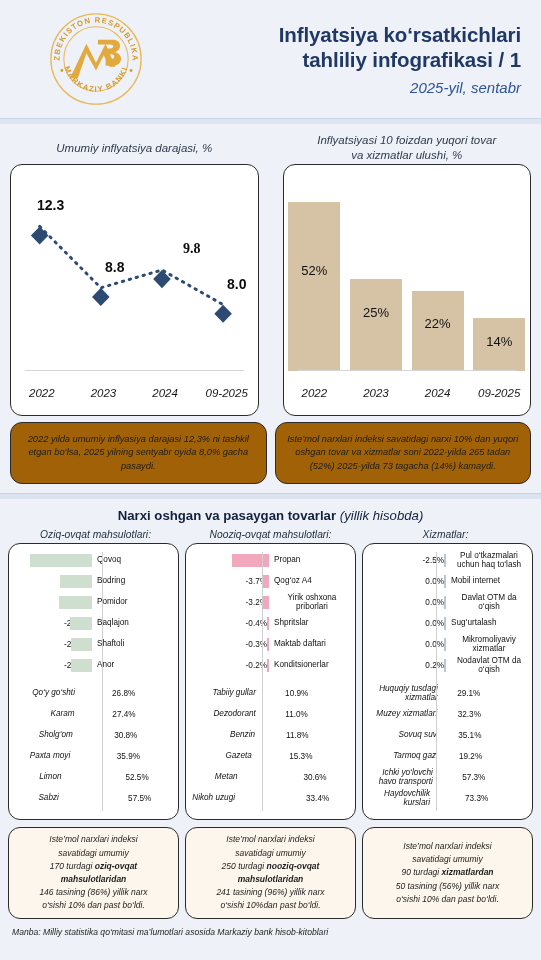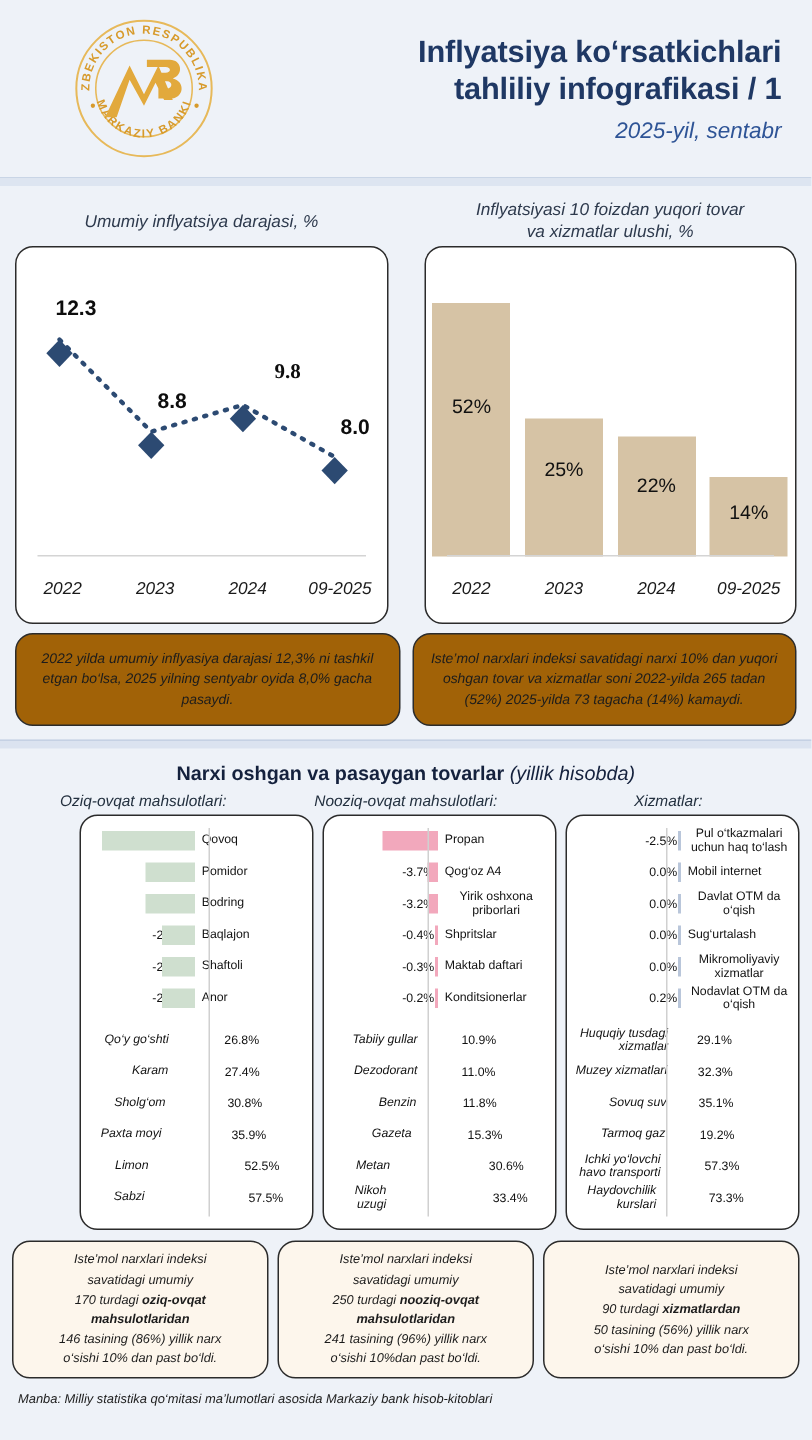--- a/index.html
+++ b/index.html
@@ -75,21 +75,21 @@
 
   
   .mid-divider { height:6px; background:#dbe3f0; margin-top:9px; border-top:1px solid #c5d1e4; }
 
   
   .sec2-title { text-align:center; font-size:13.2px; font-weight:bold; color:#14213d; margin-top:9px; }
   .sec2-title i { font-weight:normal; font-style:italic; }
   .cat-head-row { display:flex; padding: 6px 8px 3px 8px; }
   .cat-head { flex:1; text-align:center; font-size:10.3px; font-style:italic; color:#23303f; }
 
-  .panels-row { display:flex; gap:6px; padding: 0 8px; margin-left: 45px; }
+  .panels-row { display:flex; gap:6px; padding: 0 8px; }
   .panel {
     flex:1; background:#fff; border:1px solid #2b2b2b; border-radius:12px;
     padding:6px 5px 6px 5px; position:relative; height:277px;
   }
   .rows { display:flex; flex-direction:column; }
   .brow { display:flex; align-items:center; height:21px; }
   .neg-lbl { flex:1; text-align:right; font-size:8.2px; color:#111; padding-right:2px; white-space:nowrap; }
   .neg-bar-cell { width:50%; display:flex; justify-content:flex-end; }
   .pos-bar-cell { width:50%; display:flex; justify-content:flex-start; }
   .bar-h { height:13px; }
@@ -243,32 +243,32 @@
     <div class="center-axis" style="left:55%;"></div>
     <div class="rows" id="rows-food">
         <div class="brow">
           <div class="neg-lbl">-59.2%</div>
           <div class="neg-bar-cell" style="width:0;">
             <div class="bar-h" style="width:62px;background:#CFDFCF;margin-left:-62px;"></div>
           </div>
           <div class="name-lbl">Qovoq</div>
         </div>
         <div class="brow">
+          <div class="neg-lbl">-30.7%</div>
+          <div class="neg-bar-cell" style="width:0;">
+            <div class="bar-h" style="width:32.152027027027025px;background:#CFDFCF;margin-left:-32.152027027027025px;"></div>
+          </div>
+          <div class="name-lbl">Bodring</div>
+        </div>
+        <div class="brow">
           <div class="neg-lbl">-31.5%</div>
           <div class="neg-bar-cell" style="width:0;">
             <div class="bar-h" style="width:32.98986486486486px;background:#CFDFCF;margin-left:-32.98986486486486px;"></div>
           </div>
           <div class="name-lbl">Pomidor</div>
-        </div>
-        <div class="brow">
-          <div class="neg-lbl">-30.7%</div>
-          <div class="neg-bar-cell" style="width:0;">
-            <div class="bar-h" style="width:32.152027027027025px;background:#CFDFCF;margin-left:-32.152027027027025px;"></div>
-          </div>
-          <div class="name-lbl">Bodring</div>
         </div>
         <div class="brow">
           <div class="neg-lbl">-21.0%</div>
           <div class="neg-bar-cell" style="width:0;">
             <div class="bar-h" style="width:21.993243243243242px;background:#CFDFCF;margin-left:-21.993243243243242px;"></div>
           </div>
           <div class="name-lbl">Baqlajon</div>
         </div>
         <div class="brow">
           <div class="neg-lbl">-20.5%</div>

